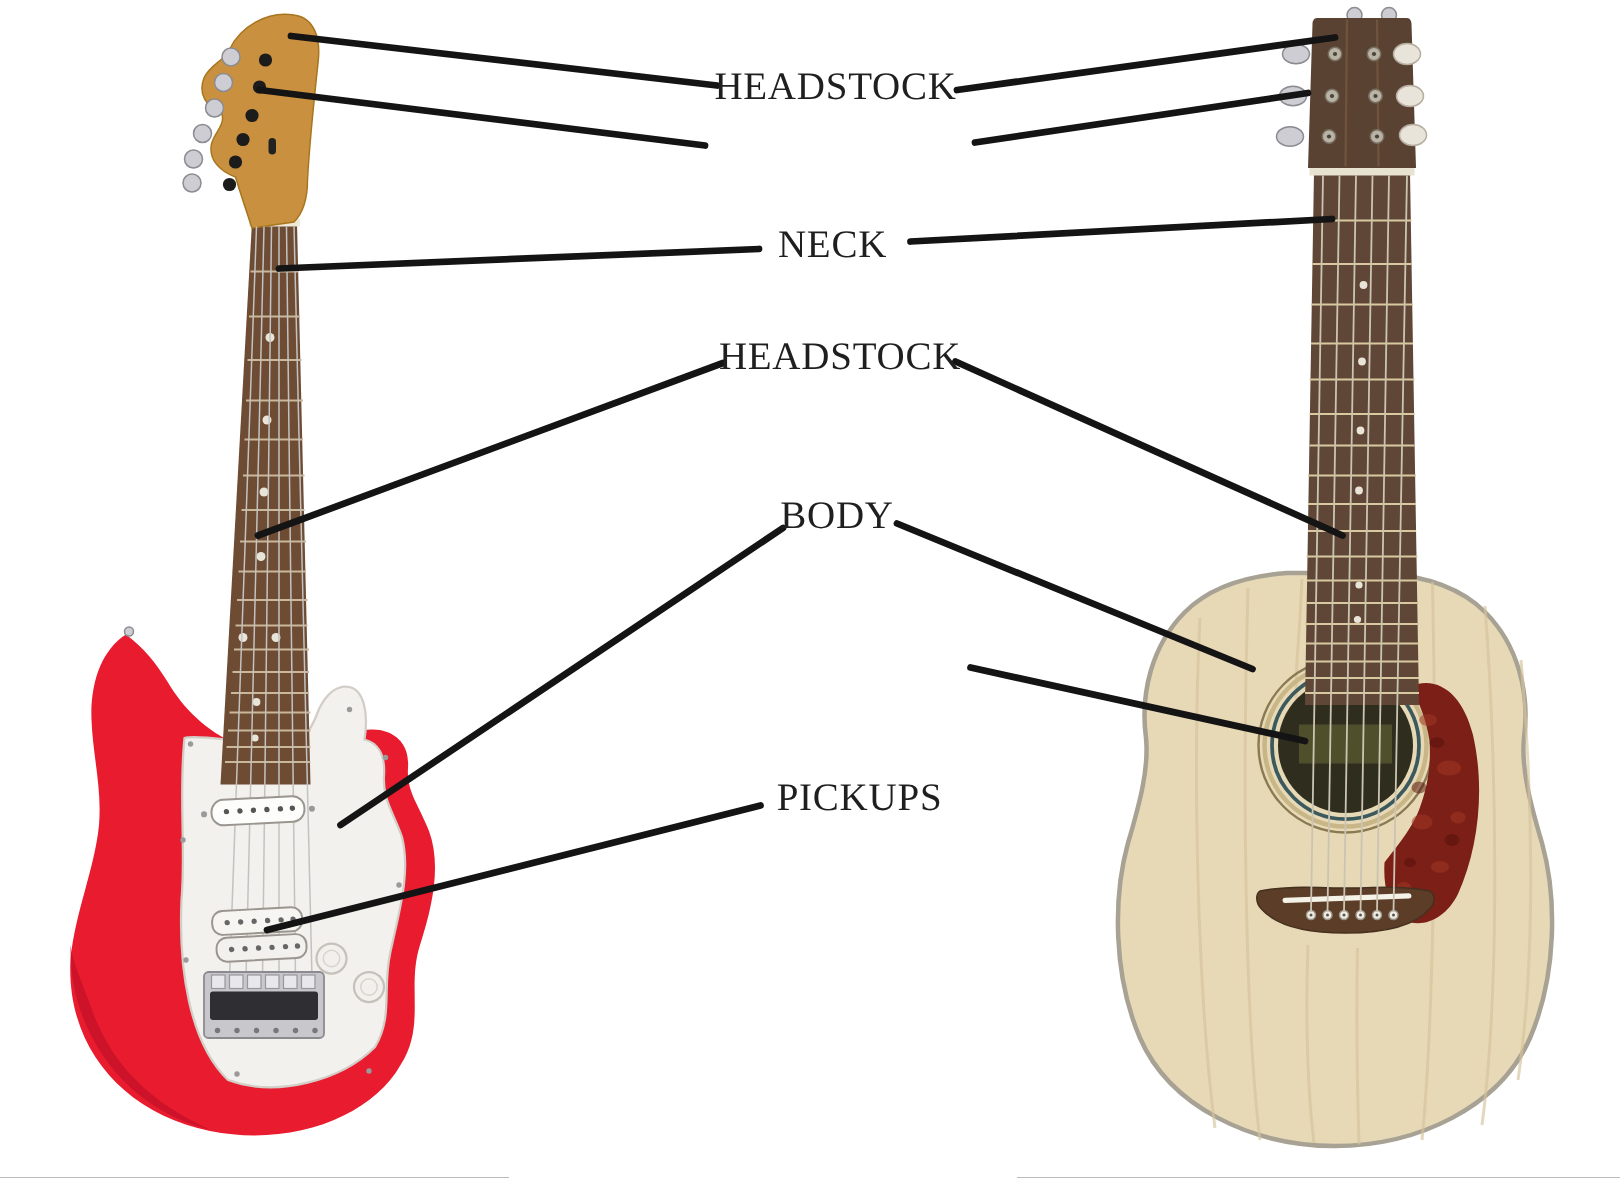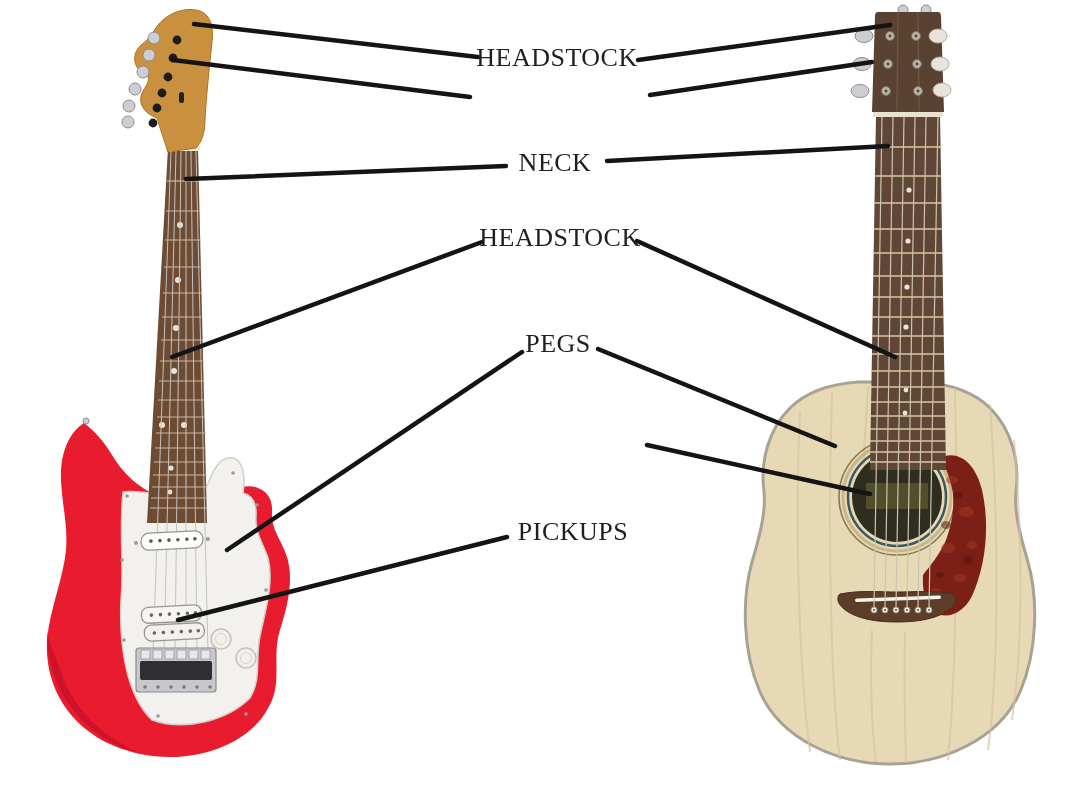--- a/index.html
+++ b/index.html
@@ -375,16 +375,16 @@
       <line x1="227" y1="550" x2="522" y2="352"></line>
       <line x1="598" y1="349" x2="835" y2="446"></line>
       <line x1="647" y1="445" x2="870" y2="494"></line>
       <line x1="178" y1="620" x2="507" y2="537"></line>
     </g>
   </svg>
 
   <div class="callout lbl-headstock">HEADSTOCK</div>
   <div class="callout lbl-neck">NECK</div>
   <div class="callout lbl-fretboard">HEADSTOCK</div>
-  <div class="callout lbl-body">PEGS</div>
+  <div class="callout lbl-body">BODY</div>
   <div class="callout lbl-pickups">PICKUPS</div>
 
 </div>
 
 </body></html>

